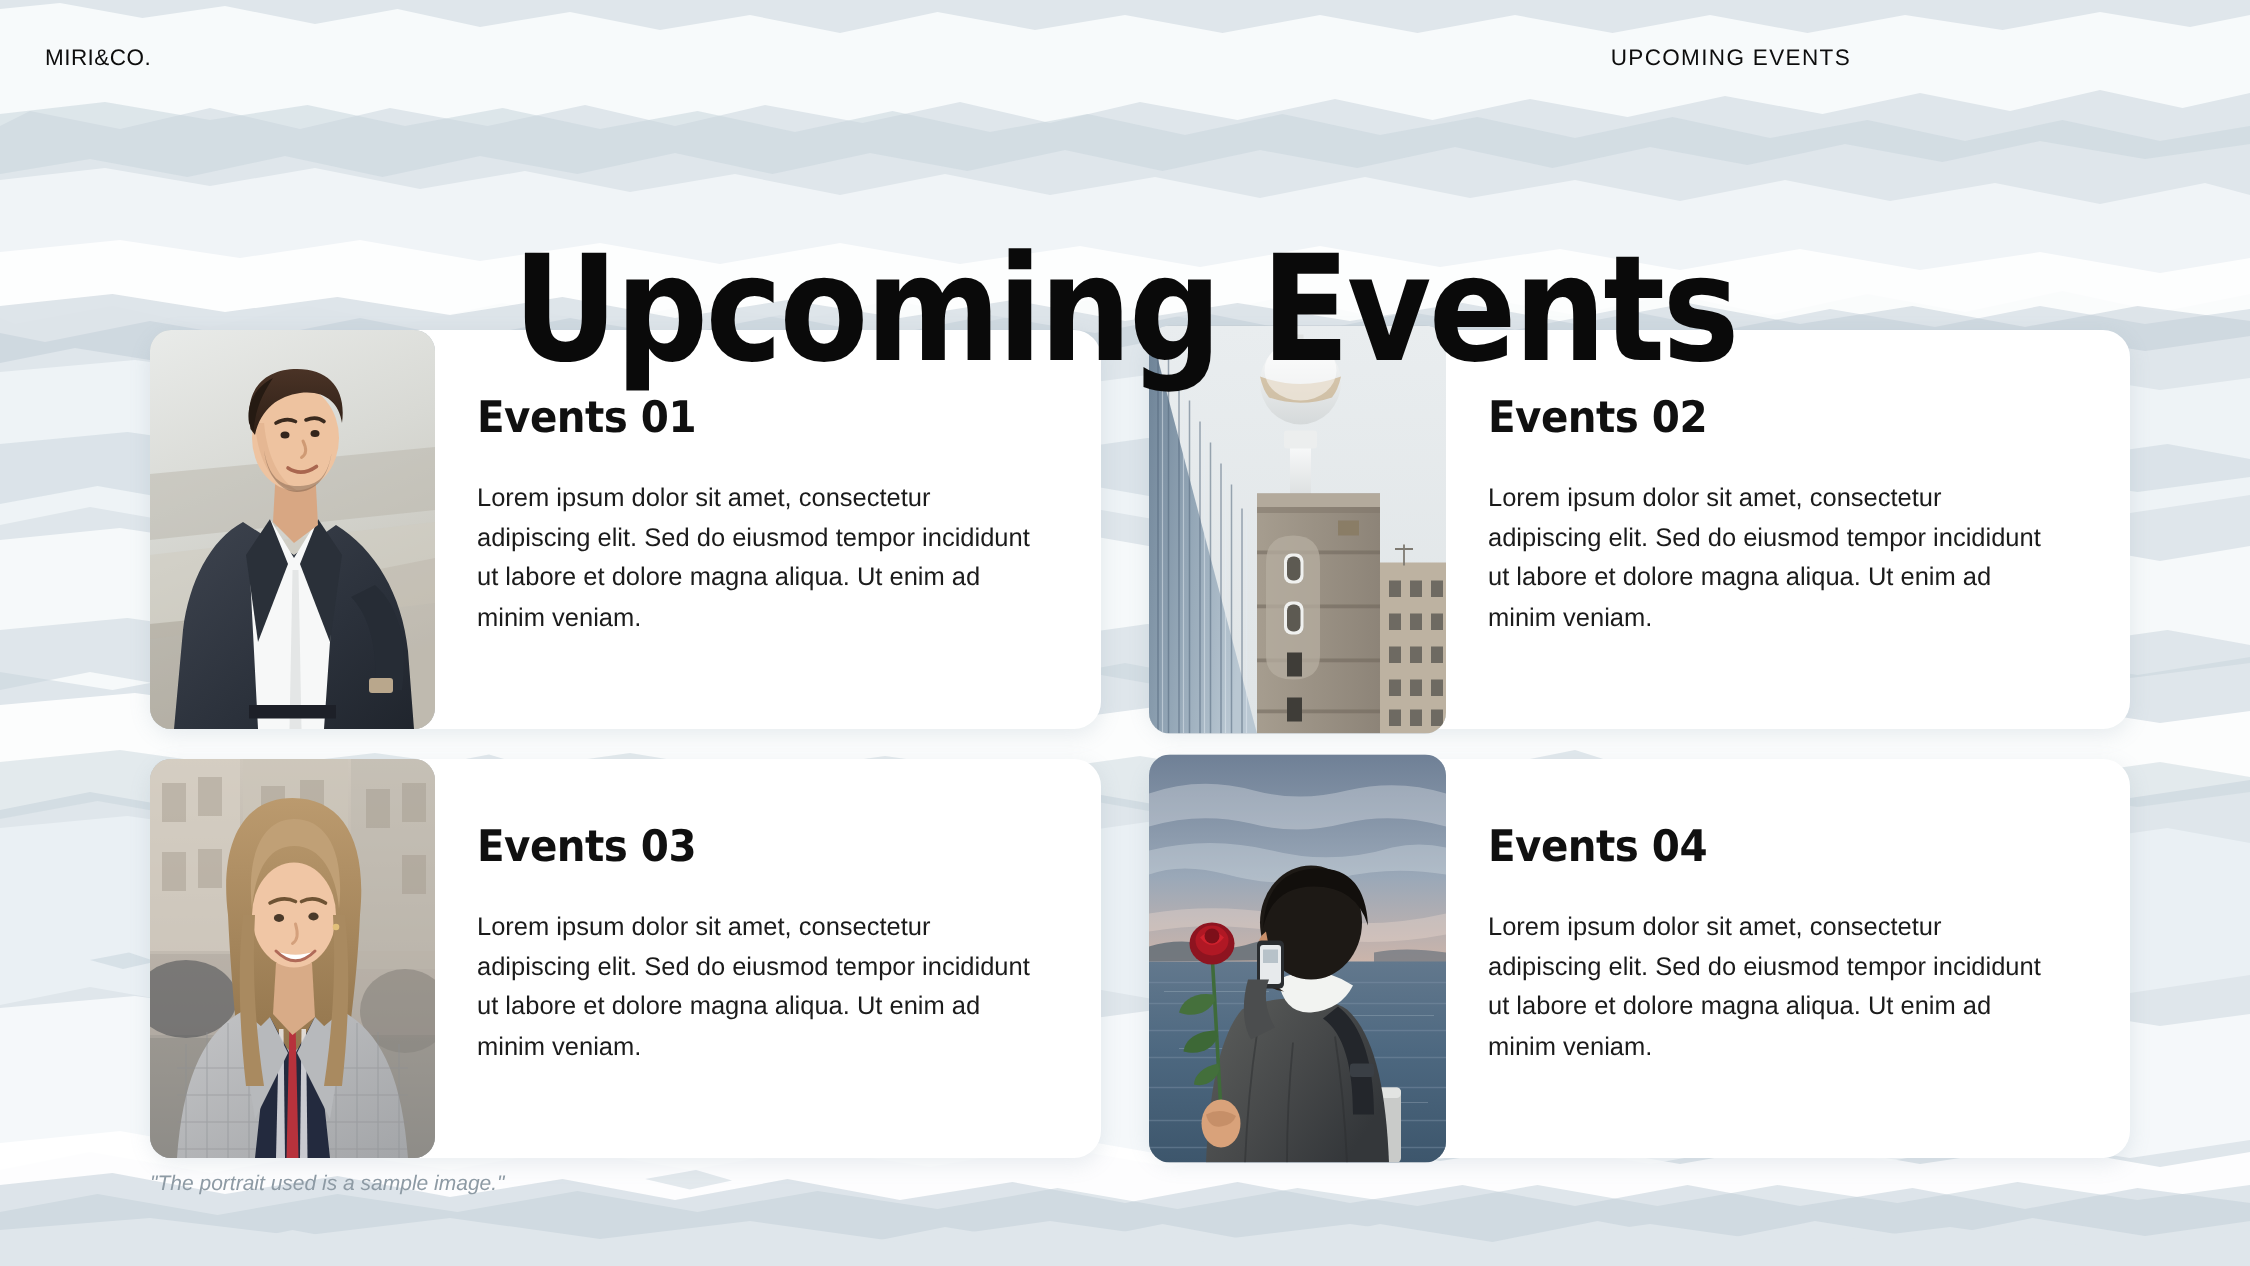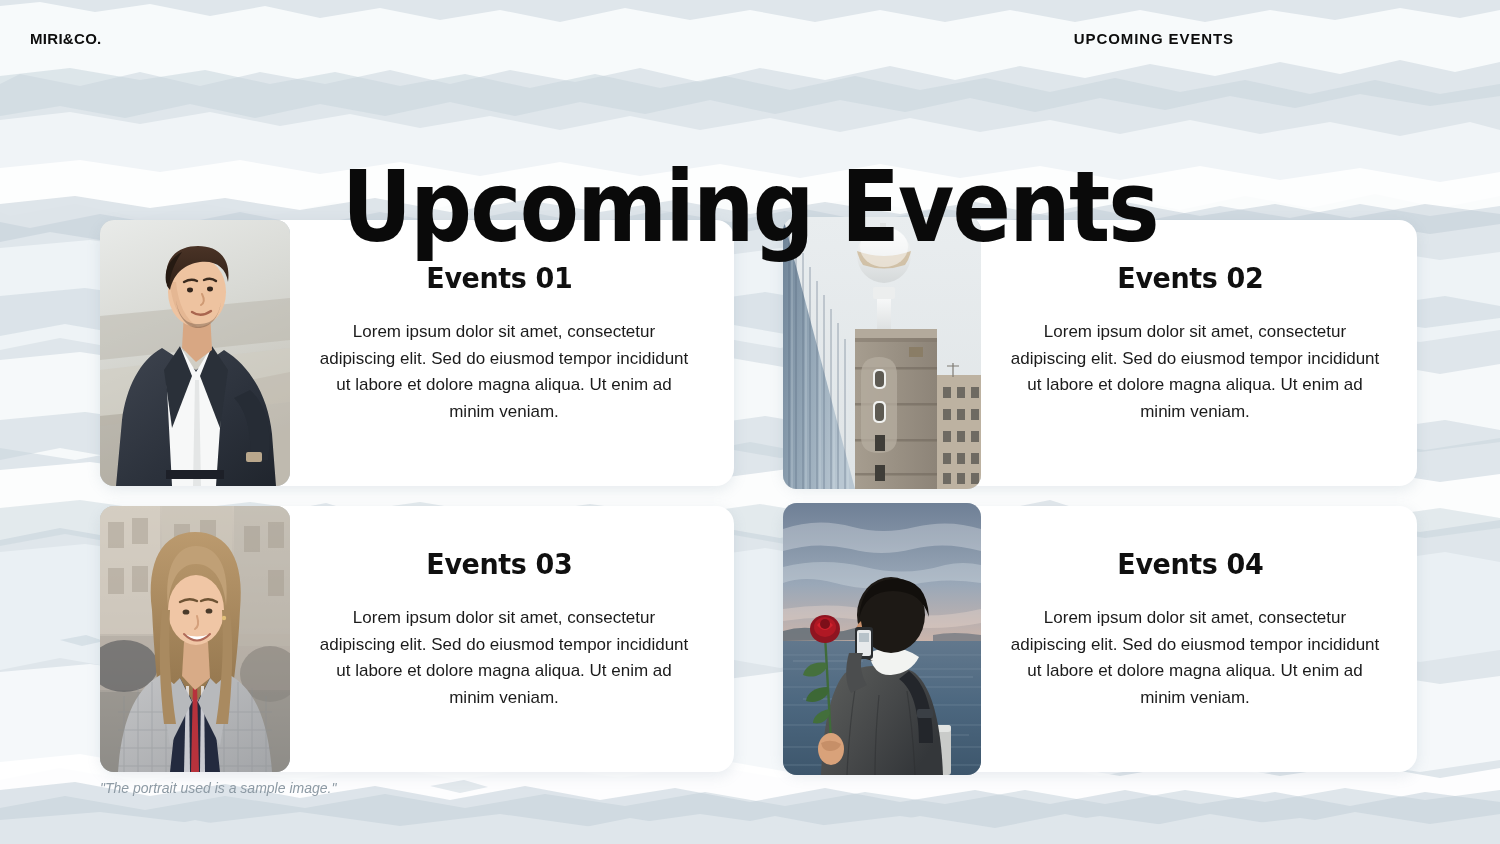--- a/index.html
+++ b/index.html
@@ -34,21 +34,20 @@
   }
 
   
   .header {
     position: absolute;
     top: 30px;
     left: 0;
     width: 1264px;
     height: 30px;
     z-index: 10;
-    font-weight: bold;
   }
   .brand {
     position: absolute;
     left: 30px;
     top: 0;
     font-size: 15px;
     letter-spacing: 0.3px;
     color: #0d0d0d;
     font-family: "Liberation Sans", sans-serif;
   }
@@ -95,24 +94,23 @@
   .row + .row { margin-top: 20px; }
 
   .card {
     position: absolute;
     top: 0;
     width: 634px;
     height: 266px;
     background: #ffffff;
     border-radius: 18px;
     box-shadow: 0 4px 14px rgba(120, 140, 160, 0.16);
-    text-align: center;
   }
   .card.left  { left: 0; }
-  .card.right { left: 683px; }
+  .card.right { left: 666px; padding-left: 20px; }
 
   .card-photo {
     position: absolute;
     left: 0;
     top: 0;
     width: 190px;
     height: 266px;
     border-radius: 14px;
     overflow: hidden;
     background: #b9c4cc;

